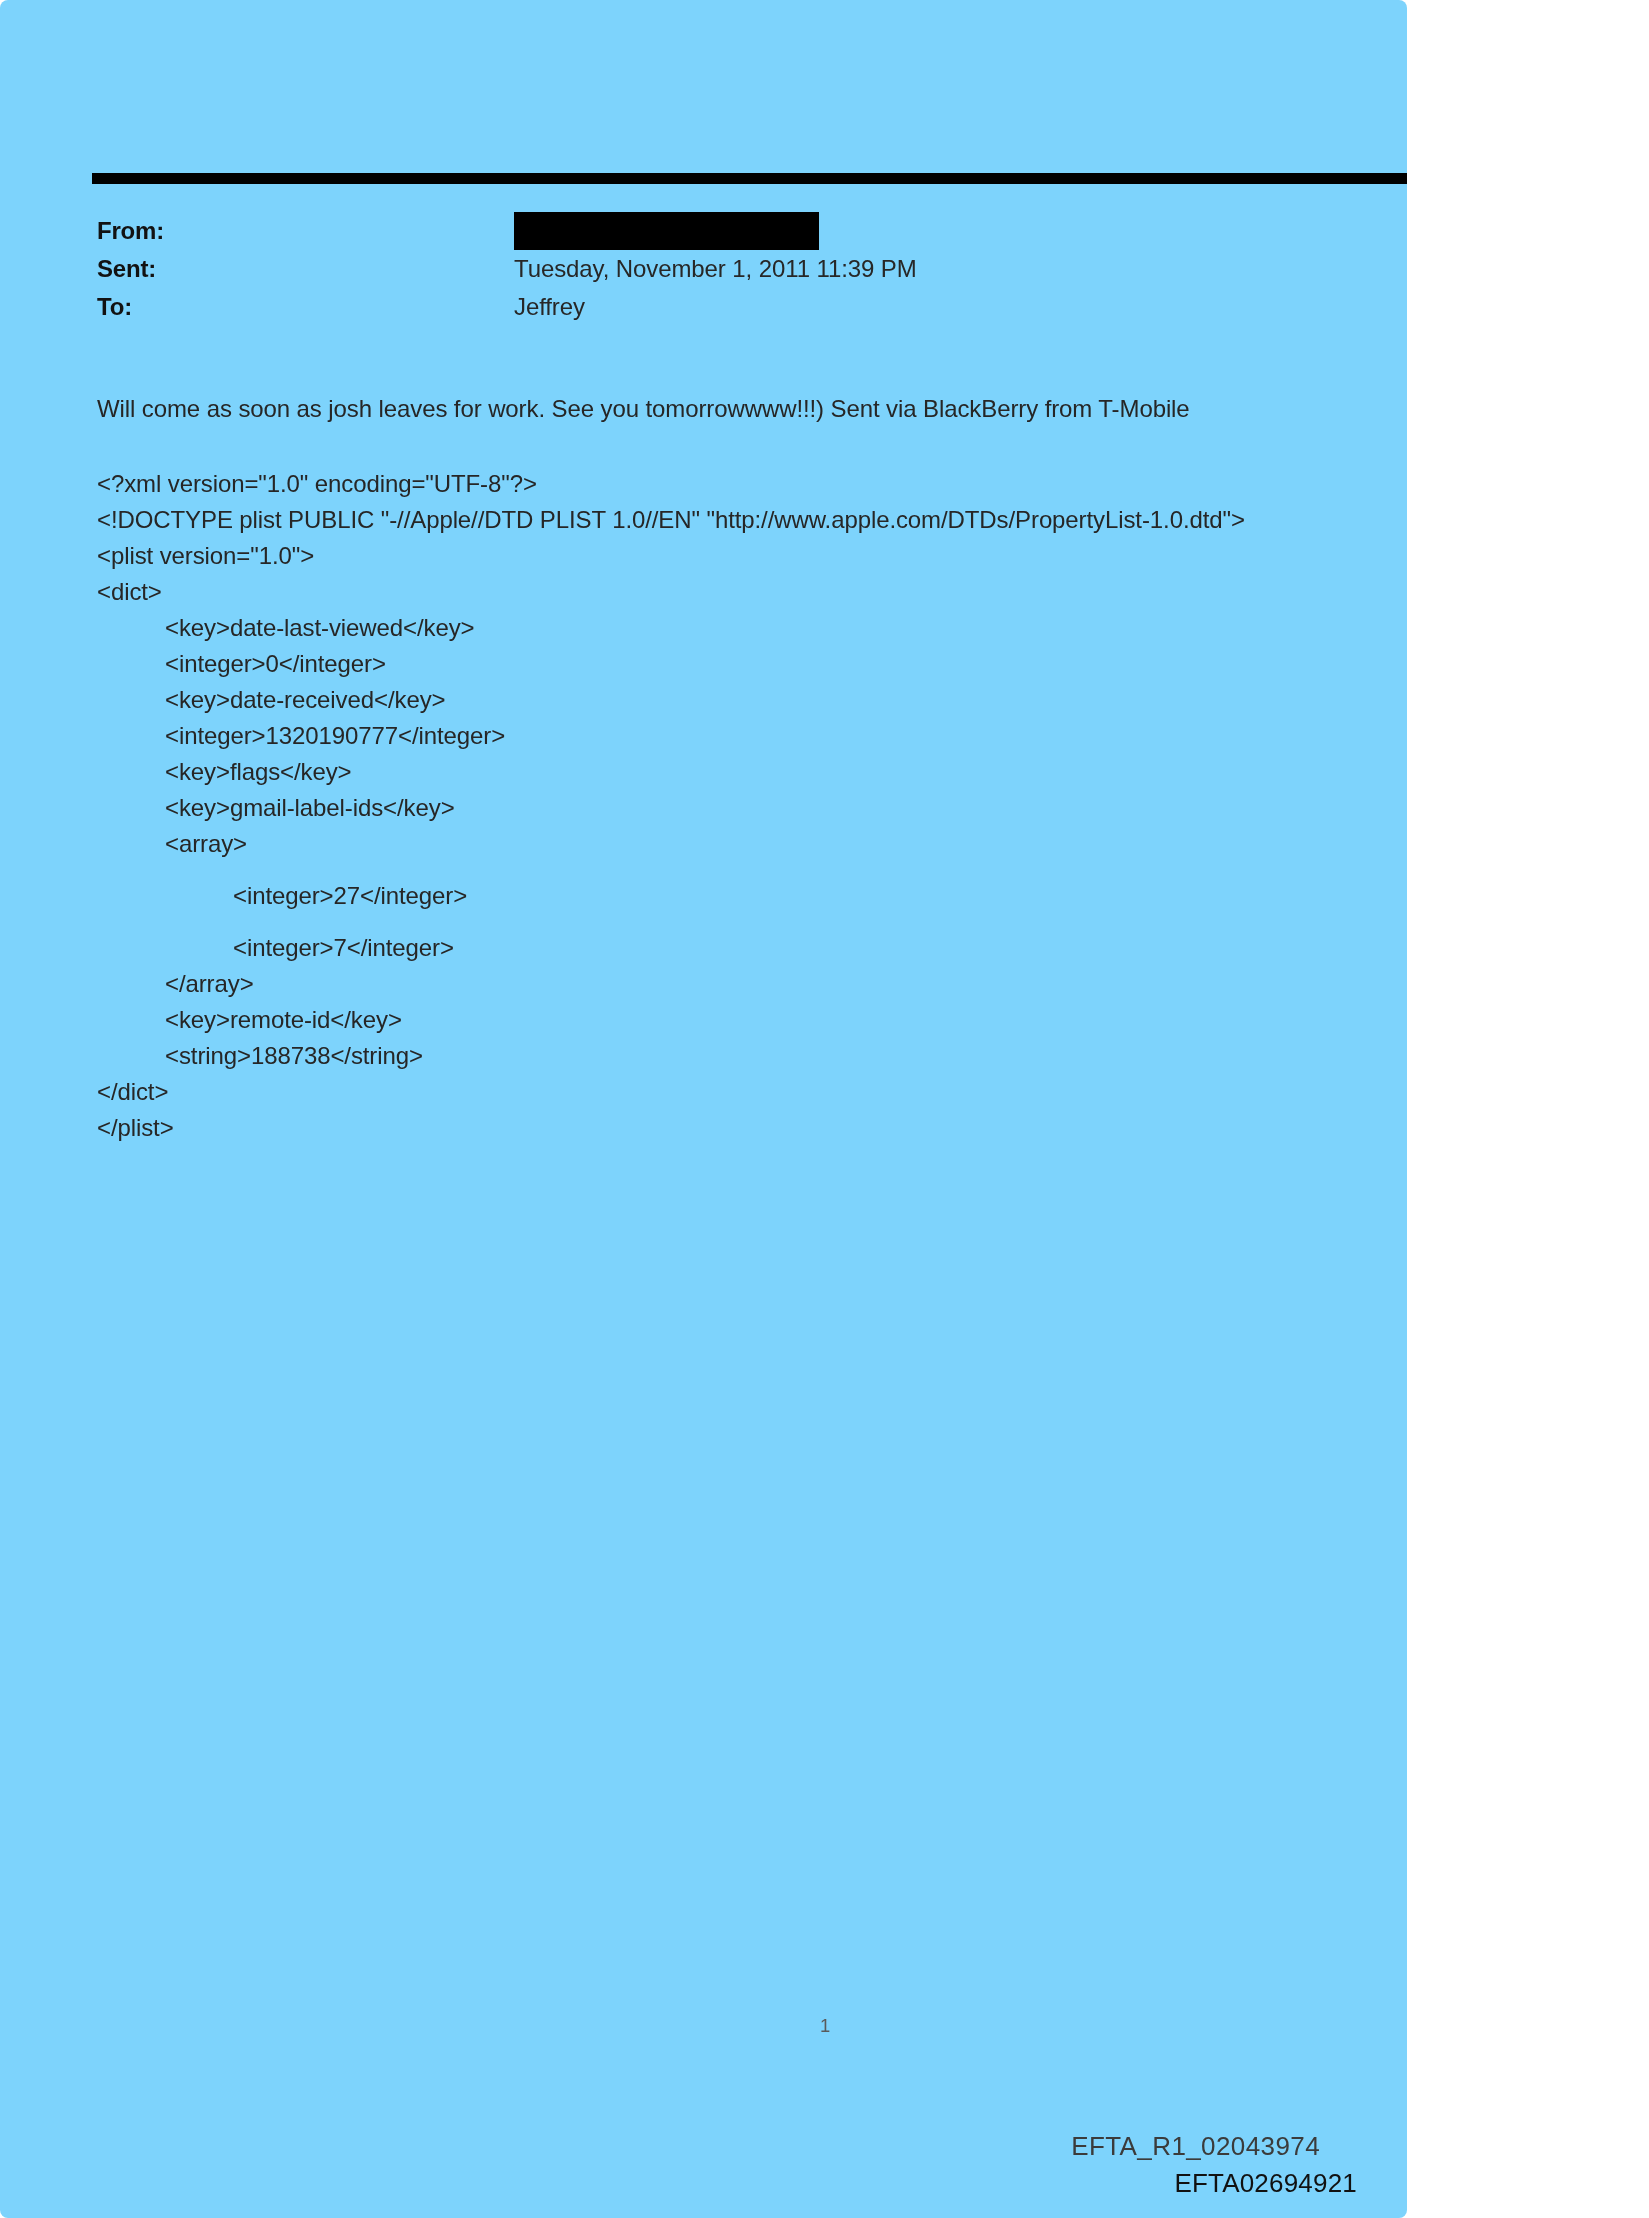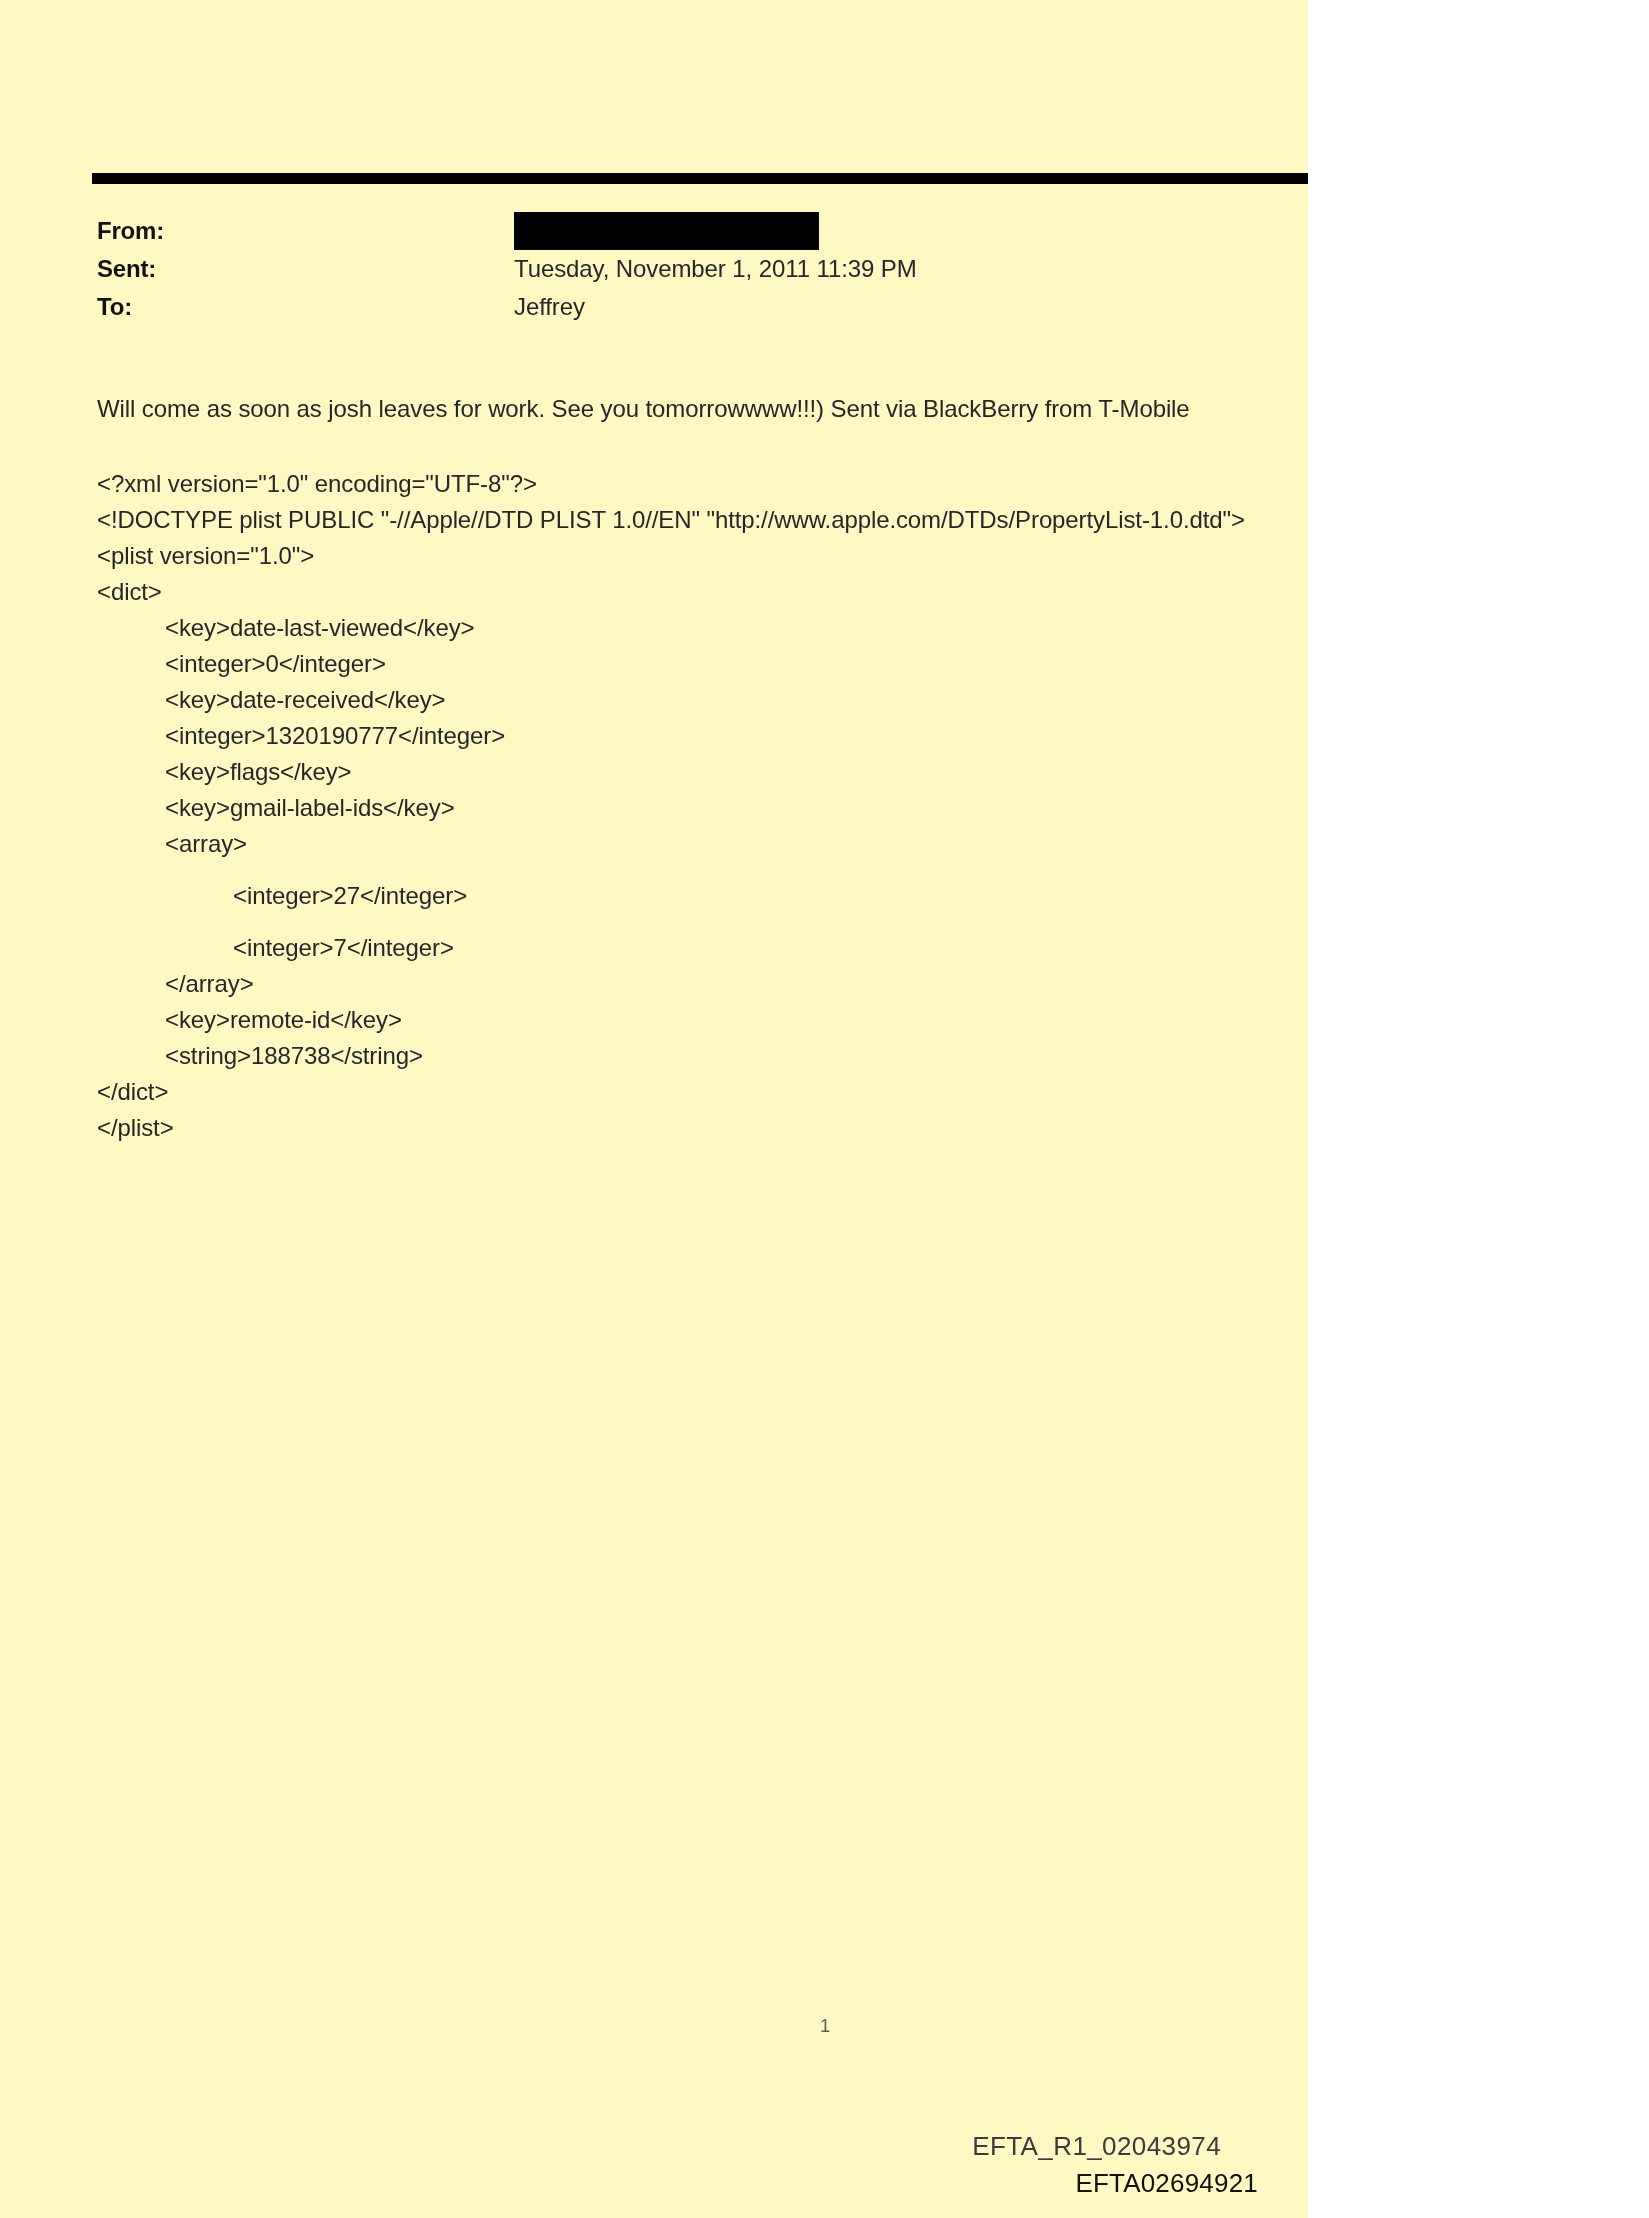--- a/index.html
+++ b/index.html
@@ -6,24 +6,25 @@
     margin: 0;
     padding: 0;
     background: #ffffff;
   }
   body {
     font-family: "Liberation Sans", sans-serif;
     color: #1a1a1a;
   }
   .page {
     position: relative;
-    width: 1308px;
+    width: 1407px;
     height: 2218px;
-    background: #fef9c3;
+    background: #7dd3fc;
     overflow: hidden;
+    border-radius: 8px;
   }
 
   
   .top-rule {
     position: absolute;
     left: 92px;
     top: 173px;
     width: 1465px;
     height: 10.7px;
     background: #000000;

